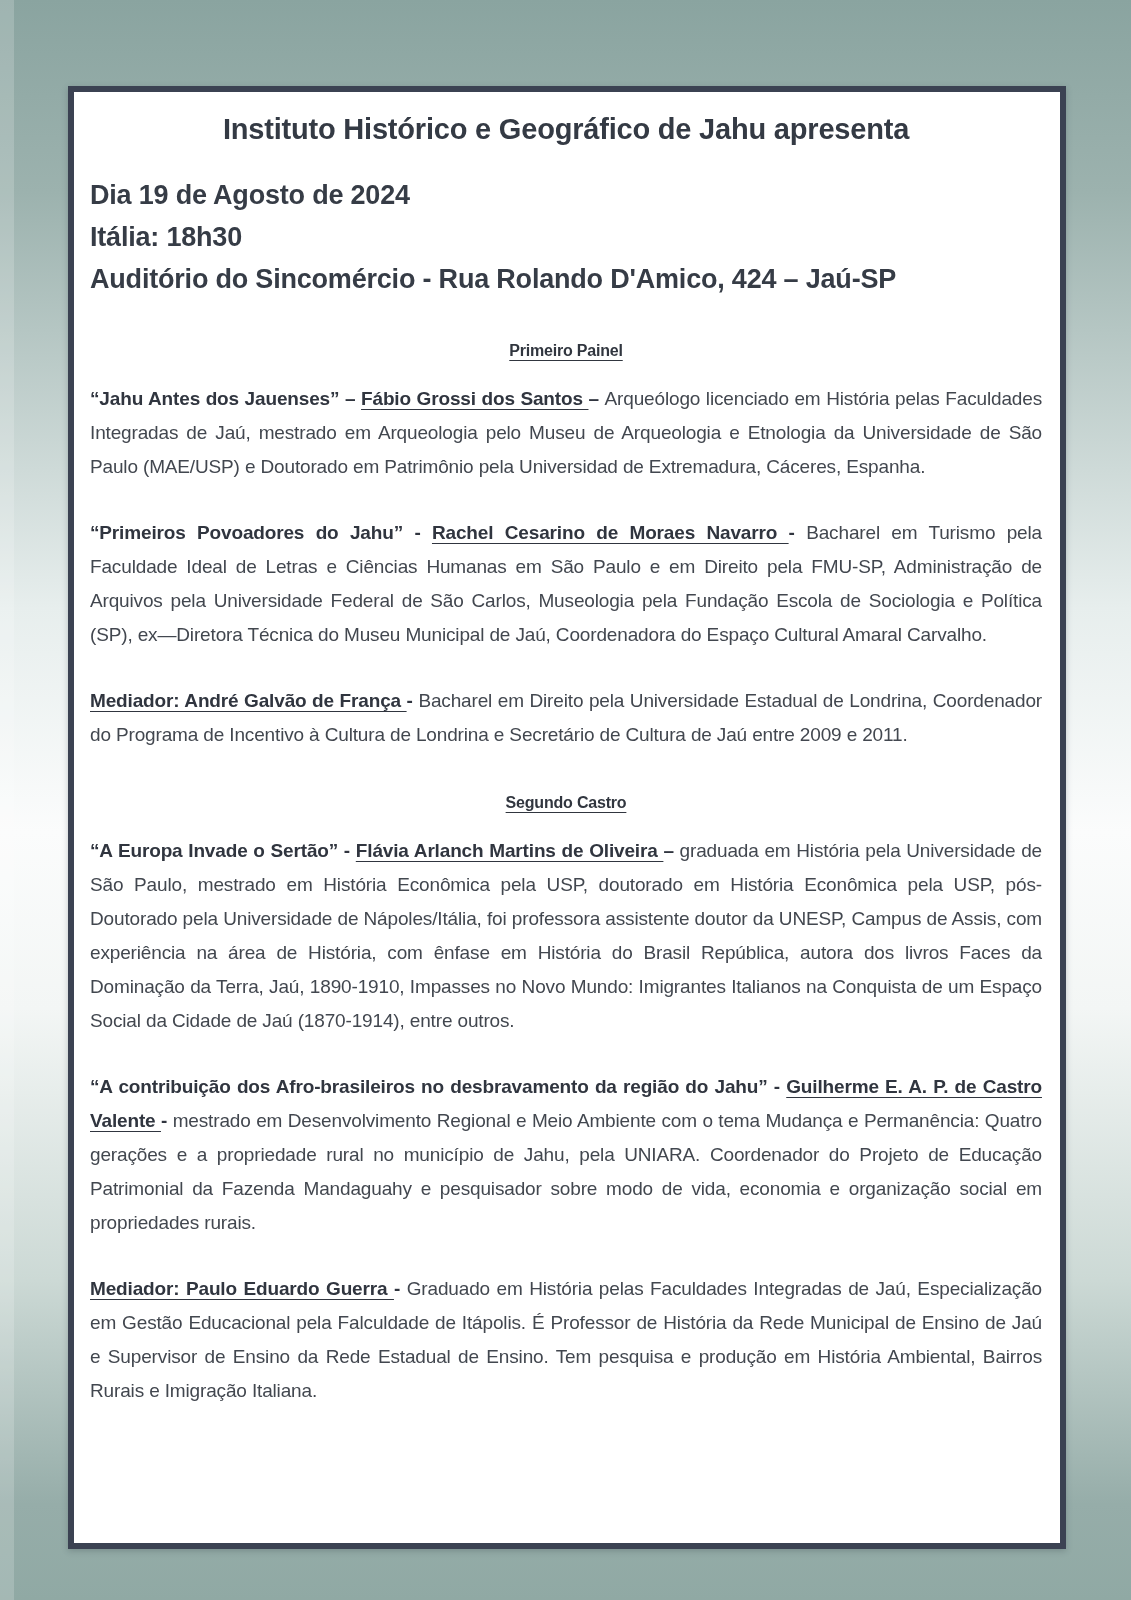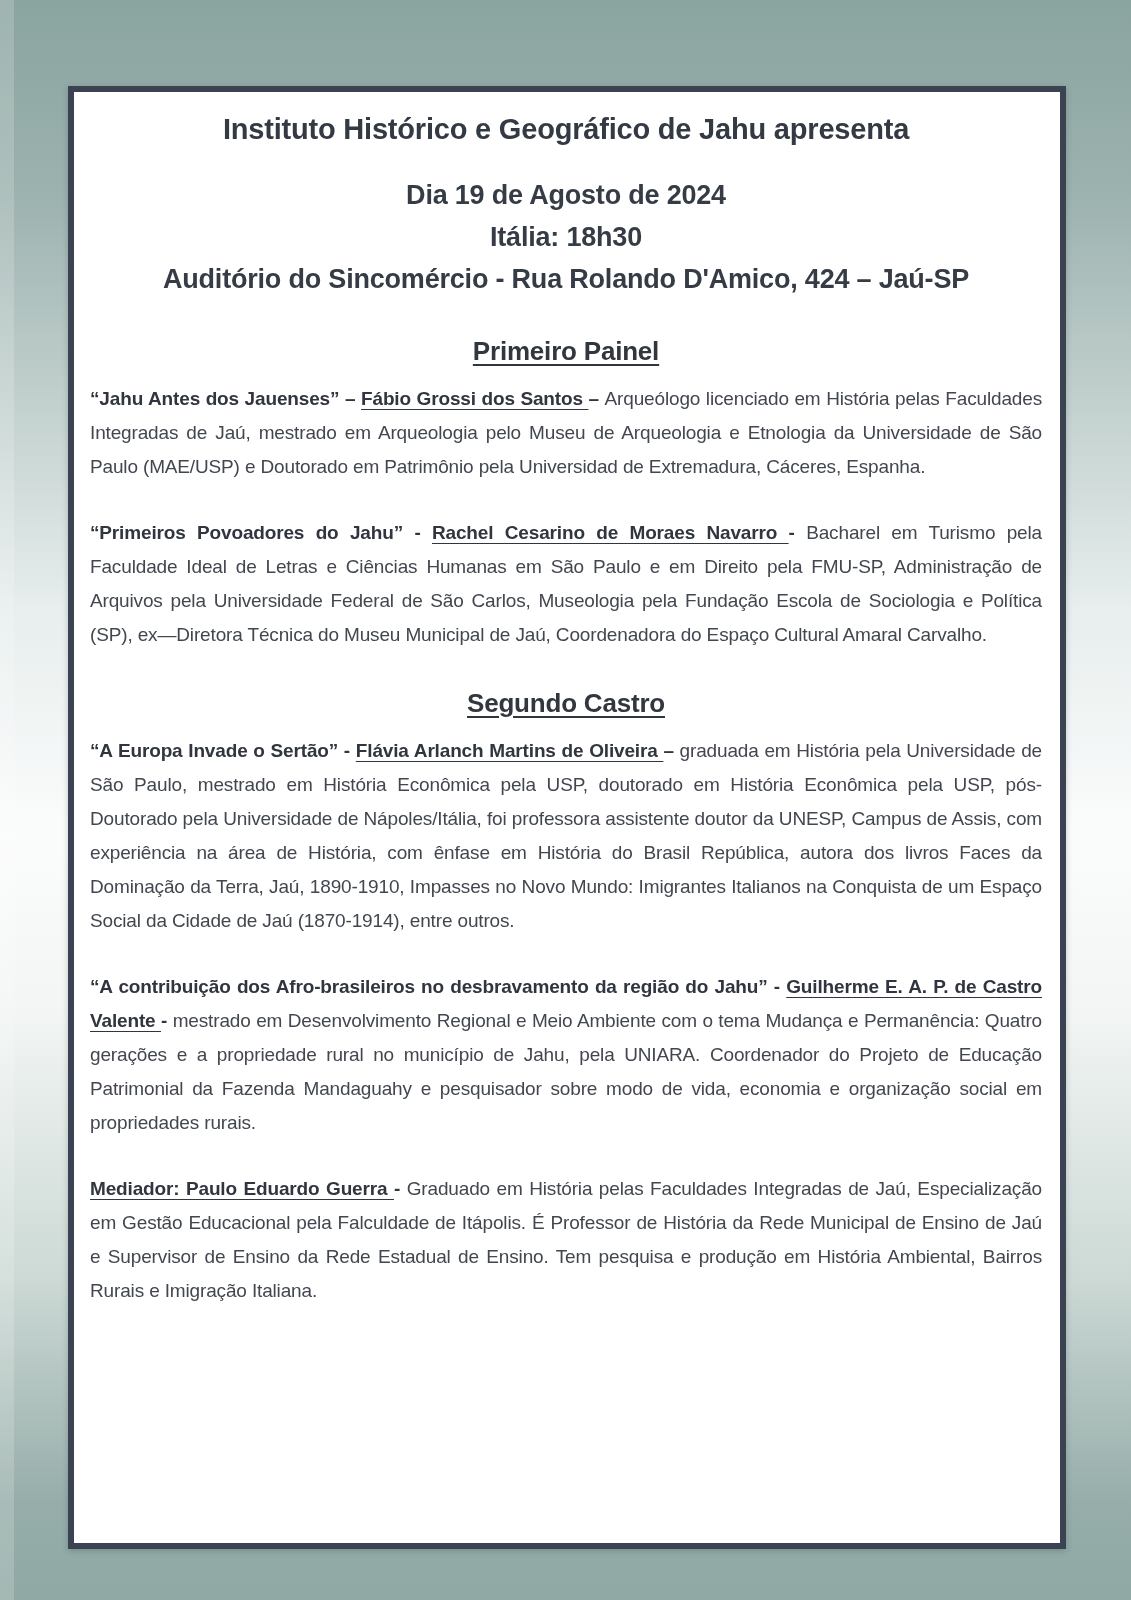--- a/index.html
+++ b/index.html
@@ -45,33 +45,32 @@
   .title-block {
     text-align: center;
     color: #343a44;
     font-weight: bold;
     font-size: 29px;
     line-height: 46px;
     letter-spacing: -0.2px;
     margin: 0;
   }
   .datetime-block {
-    text-align: center;
     color: #363c46;
     font-weight: bold;
     font-size: 27px;
     line-height: 42px;
     letter-spacing: -0.2px;
     margin-top: 22px;
   }
   .panel-heading {
     text-align: center;
     color: #31363f;
     font-weight: bold;
-    font-size: 26px;
+    font-size: 16px;
     line-height: 30px;
     margin: 36px 0 16px 0;
     text-decoration: underline;
     text-underline-offset: 4px;
     letter-spacing: -0.2px;
   }
   p.talk {
     margin: 0 0 32px 0;
     text-align: justify;
     color: #42474f;
@@ -106,20 +105,21 @@
     <div>Auditório do Sincomércio - Rua Rolando D'Amico, 424 – Jaú-SP</div>
   </div>
 
   <section>
     <h2 class="panel-heading">Primeiro Painel</h2>
 
     <p class="talk"><b class="t">“Jahu Antes dos Jauenses”</b><b class="t"> – </b><b class="t u">Fábio Grossi dos Santos </b><b class="t">– </b><span>Arqueólogo licenciado em História pelas Faculdades Integradas de Jaú, mestrado em Arqueologia pelo Museu de Arqueologia e Etnologia da Universidade de São Paulo (MAE/USP) e Doutorado em Patrimônio pela Universidad de Extremadura, Cáceres, Espanha.</span></p>
 
     <p class="talk"><b class="t">“Primeiros Povoadores do Jahu”</b><b class="t"> - </b><b class="t u">Rachel Cesarino de Moraes Navarro </b><b class="t">- </b><span>Bacharel em Turismo pela Faculdade Ideal de Letras e Ciências Humanas em São Paulo e em Direito pela FMU-SP, Administração de Arquivos pela Universidade Federal de São Carlos, Museologia pela Fundação Escola de Sociologia e Política (SP), ex—Diretora Técnica do Museu Municipal de Jaú, Coordenadora do Espaço Cultural Amaral Carvalho.</span></p>
 
+    <p class="talk mediator"><b class="t u">Mediador: André Galvão de França </b><b class="t">- </b><span>Bacharel em Direito pela Universidade Estadual de Londrina, Coordenador do Programa de Incentivo à Cultura de Londrina e Secretário de Cultura de Jaú entre 2009 e 2011.</span></p>
   </section>
 
   <section>
     <h2 class="panel-heading">Segundo Castro</h2>
 
     <p class="talk"><b class="t">“A Europa Invade o Sertão”</b><b class="t"> - </b><b class="t u">Flávia Arlanch Martins de Oliveira </b><b class="t">– </b><span>graduada em História pela Universidade de São Paulo, mestrado em História Econômica pela USP, doutorado em História Econômica pela USP, pós-Doutorado pela Universidade de Nápoles/Itália, foi professora assistente doutor da UNESP, Campus de Assis, com experiência na área de História, com ênfase em História do Brasil República, autora dos livros Faces da Dominação da Terra, Jaú, 1890-1910, Impasses no Novo Mundo: Imigrantes Italianos na Conquista de um Espaço Social da Cidade de Jaú (1870-1914), entre outros.</span></p>
 
     <p class="talk"><b class="t">“A contribuição dos Afro-brasileiros no desbravamento da região do Jahu”</b><b class="t"> - </b><b class="t u">Guilherme E. A. P. de Castro Valente </b><b class="t">- </b><span>mestrado em Desenvolvimento Regional e Meio Ambiente com o tema Mudança e Permanência: Quatro gerações e a propriedade rural no município de Jahu, pela UNIARA. Coordenador do Projeto de Educação Patrimonial da Fazenda Mandaguahy e pesquisador sobre modo de vida, economia e organização social em propriedades rurais.</span></p>
 
     <p class="talk mediator"><b class="t u">Mediador: Paulo Eduardo Guerra </b><b class="t">- </b><span>Graduado em História pelas Faculdades Integradas de Jaú, Especialização em Gestão Educacional pela Falculdade de Itápolis. É Professor de História da Rede Municipal de Ensino de Jaú e Supervisor de Ensino da Rede Estadual de Ensino. Tem pesquisa e produção em História Ambiental, Bairros Rurais e Imigração Italiana.</span></p>

